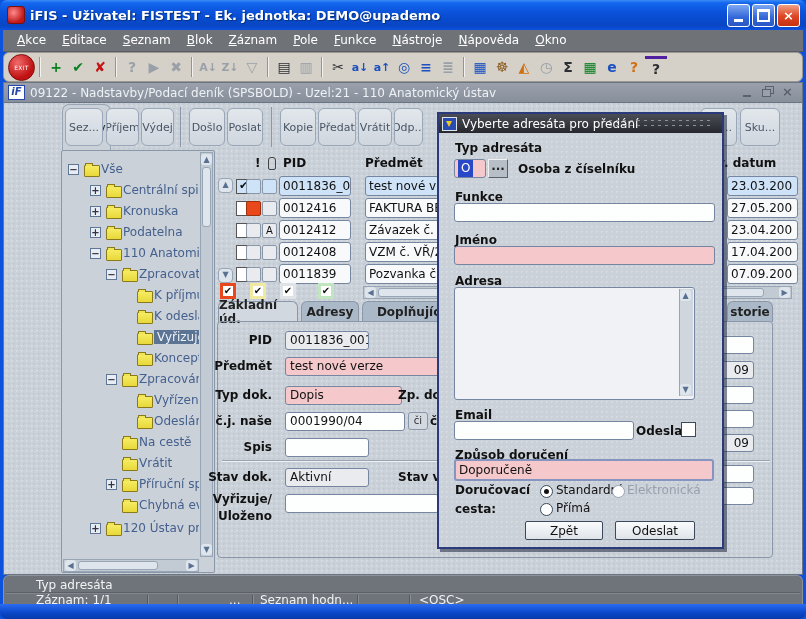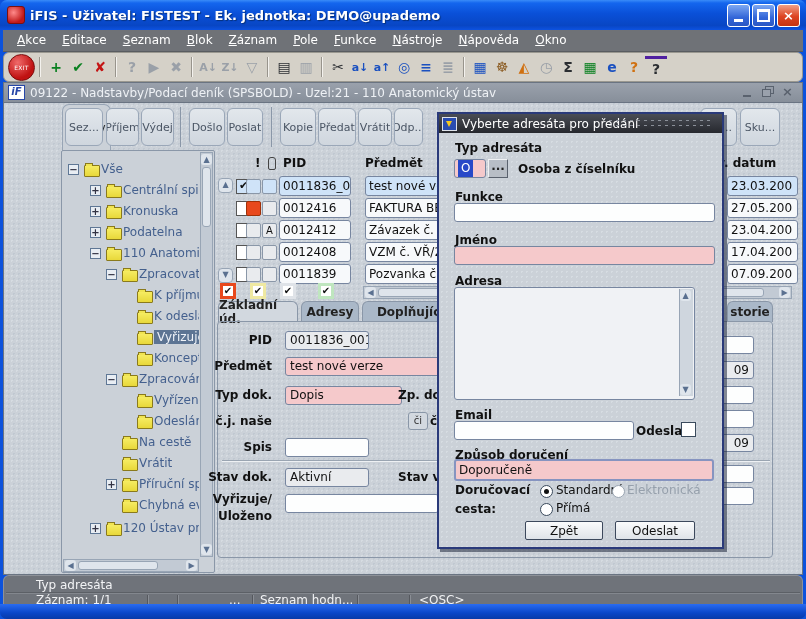--- a/index.html
+++ b/index.html
@@ -428,20 +428,21 @@
   <div class="ffld gray" style="left:285px;top:331px;width:74px">0011836_001</div>
 
   <div class="flabel" style="top:359px">Předmět</div>
   <div class="ffld pink" style="left:285px;top:357px;width:346px">test nové verze</div>
 
   <div class="flabel" style="top:388px">Typ dok.</div>
   <div class="ffld pink" style="left:285px;top:386px;width:107px">Dopis</div>
   <div class="flabel2" style="left:398px;top:388px;width:39px">Zp. dor</div>
 
   <div class="flabel" style="top:414px">č.j. naše</div>
+  <div class="ffld" style="left:285px;top:412px;width:110px">0001990/04</div>
   <div class="cibtn">či</div>
   <div class="flabel2" style="left:430px;top:414px;width:8px">č.j</div>
 
   <div class="flabel" style="top:440px">Spis</div>
   <div class="ffld" style="left:285px;top:438px;width:74px"></div>
 
   <div class="fdivider"></div>
 
   <div class="flabel" style="top:470px">Stav dok.</div>
   <div class="ffld gray" style="left:285px;top:468px;width:74px">Aktivní</div>

